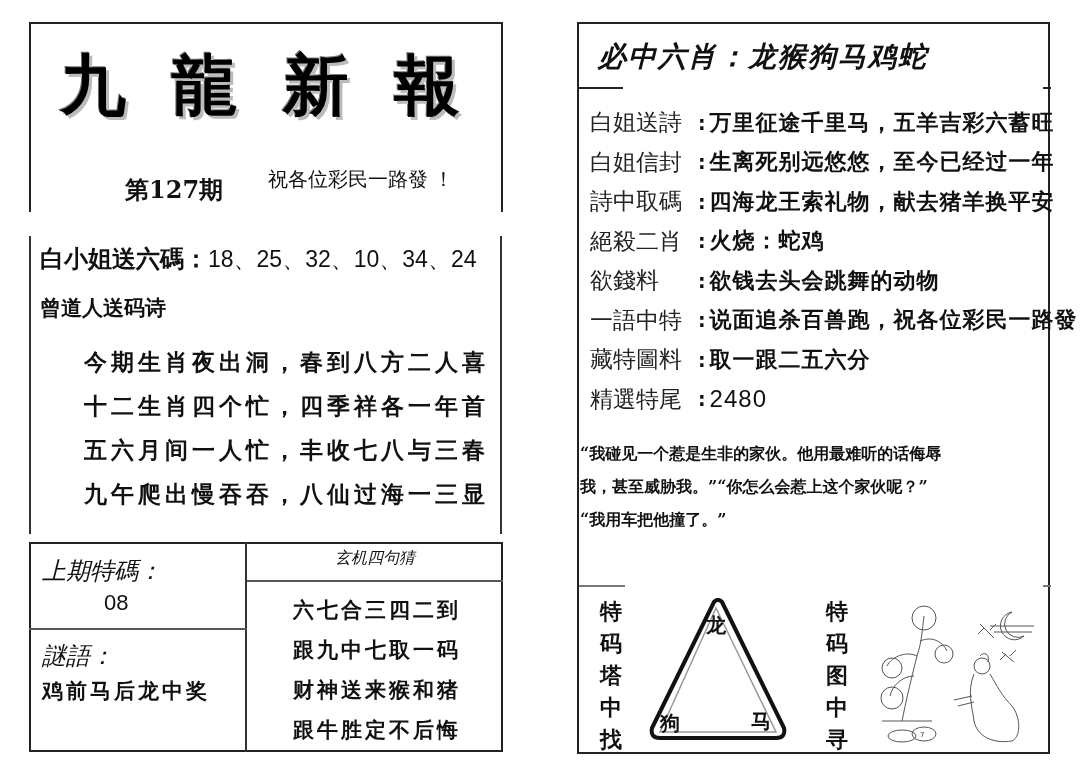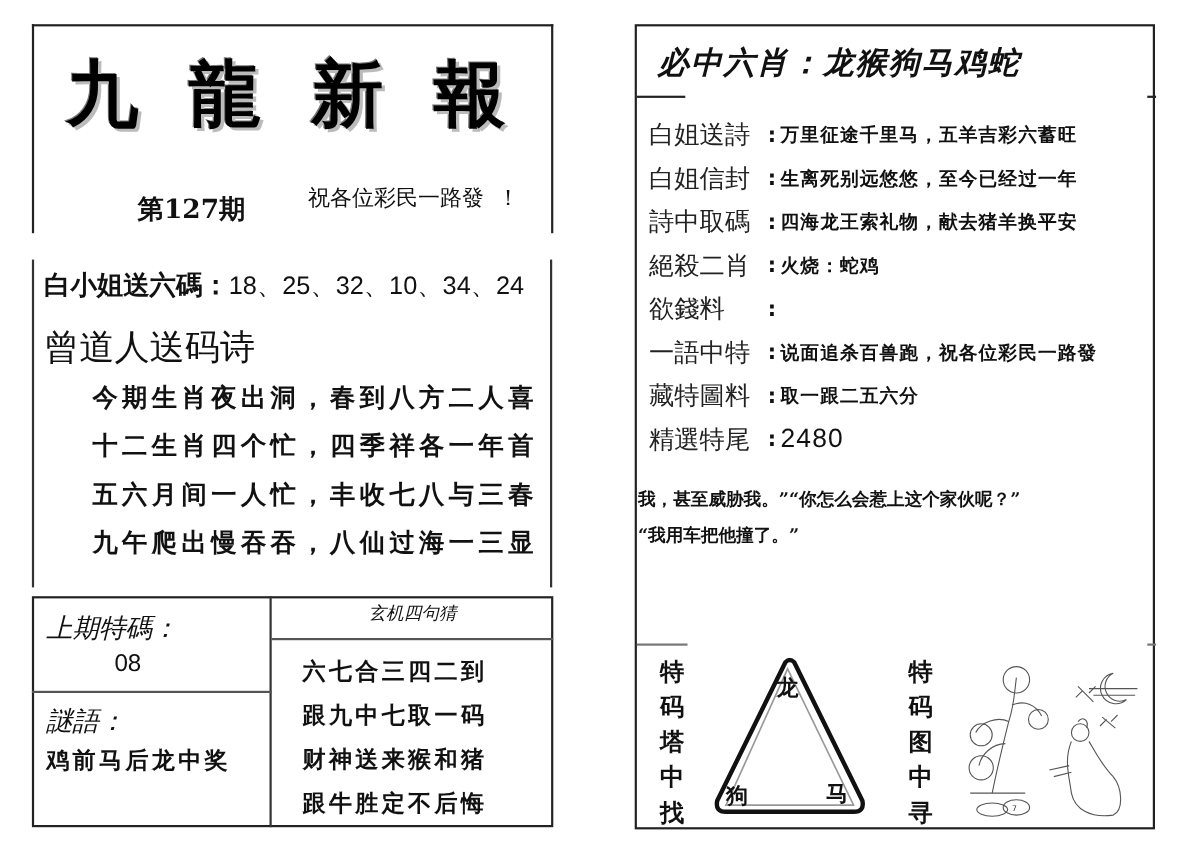--- a/index.html
+++ b/index.html
@@ -13,56 +13,56 @@
   .hline { position: absolute; height: 2px; background: #555; }
 
   
   #left-top { left: 29px; top: 22px; width: 474px; height: 190px; border-bottom: none; }
   .masthead { position: absolute; top: 52px; left: 60px; width: 400px; display: flex; justify-content: space-between; }
   .masthead span {
     font-family: "DejaVu Serif", serif; font-weight: bold; font-size: 66px; line-height: 1;
     color: #000; text-shadow: 3px 3px 0 #bbb, -1px -1px 0 #777;
   }
   .issue { left: 125px; top: 174px; font-size: 24px; font-family: "DejaVu Serif", serif; font-weight: bold; }
-  .greeting { left: 268px; top: 166px; font-size: 20px; font-family: Liberation Mono, monospace; margin-left: 12px; }
+  .greeting { left: 268px; top: 166px; font-size: 20px; font-family: Liberation Sans, sans-serif; }
 
   #left-mid-l { left: 29px; top: 236px; height: 298px; }
   #left-mid-r { left: 500px; top: 236px; height: 298px; }
   .six-codes { left: 40px; top: 243px; font-size: 23px; }
   .six-codes b { font-family: "DejaVu Serif", serif; font-weight: bold; font-size: 24px; text-align: center; }
   .six-codes span { font-family: "Liberation Sans", sans-serif; }
-  .poem-title { left: 40px; top: 294px; font-size: 32px; font-family: "DejaVu Serif", serif; font-weight: normal; }
+  .poem-title { left: 40px; top: 294px; font-size: 21px; font-family: "DejaVu Serif", serif; font-weight: bold; }
   .poem { left: 48px; top: 340px; width: 430px; }
   .poem div { font-size: 23px; letter-spacing: 4px; line-height: 44px; font-family: "DejaVu Serif", serif; font-weight: bold; white-space: nowrap; margin-left: 36px; }
 
   #left-bottom { left: 29px; top: 542px; width: 474px; height: 210px; }
   .lb-divider-v { left: 245px; top: 542px; width: 2px; height: 210px; background: #333; position: absolute; }
   .lb-h1 { left: 29px; top: 628px; width: 218px; }
   .lb-h2 { left: 247px; top: 580px; width: 256px; }
   .lastcode-label { left: 42px; top: 555px; font-size: 24px; font-family: "DejaVu Serif", serif; font-style: italic; }
   .lastcode-val { left: 104px; top: 590px; font-size: 22px; font-family: "Liberation Sans", sans-serif; }
   .riddle-label { left: 42px; top: 640px; font-size: 24px; font-family: "DejaVu Serif", serif; font-style: italic; }
   .riddle-lines { left: 42px; top: 674px; }
   .riddle-lines div, .mystery-lines div { font-size: 21px; letter-spacing: 3px; line-height: 34px; font-family: "DejaVu Serif", serif; font-weight: bold; white-space: nowrap; }
   .mystery-title { left: 247px; top: 548px; width: 256px; text-align: center; font-size: 16px; font-style: italic; font-family: "DejaVu Serif", serif; }
-  .mystery-lines { left: 275px; top: 590px; }
+  .mystery-lines { left: 293px; top: 590px; }
   .mystery-lines div { line-height: 40px; }
 
   
   #right-box { left: 577px; top: 22px; width: 473px; height: 732px; }
   .rt-tick-l { left: 579px; top: 87px; width: 44px; background: #222; }
   .rt-tick-r { left: 1043px; top: 87px; width: 8px; background: #222; }
   .rb-tick-l { left: 579px; top: 585px; width: 46px; background: #777; }
   .rb-tick-r { left: 1043px; top: 585px; width: 8px; background: #777; }
   .must-six { left: 598px; top: 38px; font-size: 28px; font-family: "DejaVu Serif", serif; font-weight: bold; font-style: italic; letter-spacing: 2px; }
   .info-rows { left: 590px; top: 103px; }
   .info-row { display: flex; align-items: center; height: 39.5px; white-space: nowrap; }
   .info-row .k { font-size: 23px; font-family: "DejaVu Sans", sans-serif; color: #222; width: 108px; letter-spacing: 0px; }
   .info-row .c { font-size: 19px; margin: 0 4px 0 0; font-weight: bold; }
-  .info-row .v { font-size: 17px; font-family: "DejaVu Serif", serif; font-weight: bold; letter-spacing: 1px; }
+  .info-row .v { font-size: 22px; font-family: "DejaVu Serif", serif; font-weight: bold; letter-spacing: 1px; }
   .info-row .v.num { font-family: "Liberation Sans", sans-serif; font-weight: normal; font-size: 24px; }
   .story { left: 580px; top: 437px; width: 465px; font-size: 16px; font-family: "DejaVu Serif", serif; font-weight: bold; line-height: 33px; }
   .story div { white-space: nowrap; }
 
   .vert-label { position: absolute; font-size: 22px; font-weight: bold; font-family: "DejaVu Sans", sans-serif; line-height: 32px; width: 28px; text-align: center; }
   .vert-label span { display: block; }
   .tower { left: 648px; top: 598px; }
   .tower-label { position: absolute; font-size: 20px; font-family: "DejaVu Serif", serif; font-weight: bold; }
   .scene { left: 862px; top: 596px; }
 </style>
@@ -135,39 +135,41 @@
       <span class="v">四海龙王索礼物，献去猪羊换平安</span>
     </div>
   <div class="info-row">
       <span class="k">絕殺二肖</span>
       <span class="c">:</span>
       <span class="v">火烧：蛇鸡</span>
     </div>
   <div class="info-row">
       <span class="k">欲錢料</span>
       <span class="c">:</span>
+      <span class="v">欲钱去头会跳舞的动物</span>
     </div>
   <div class="info-row">
       <span class="k">一語中特</span>
       <span class="c">:</span>
       <span class="v">说面追杀百兽跑，祝各位彩民一路發</span>
     </div>
   <div class="info-row">
       <span class="k">藏特圖料</span>
       <span class="c">:</span>
       <span class="v">取一跟二五六分</span>
     </div>
   <div class="info-row">
       <span class="k">精選特尾</span>
       <span class="c">:</span>
       <span class="v num">2480</span>
     </div>
 </div>
 
 <div class="abs story">
+  <div>“我碰见一个惹是生非的家伙。他用最难听的话侮辱</div>
   <div>我，甚至威胁我。”“你怎么会惹上这个家伙呢？”</div>
   <div>“我用车把他撞了。”</div>
 </div>
 
 <div class="vert-label" style="left:597px; top:596px;">
   <span>特</span>
   <span>码</span>
   <span>塔</span>
   <span>中</span>
   <span>找</span>

